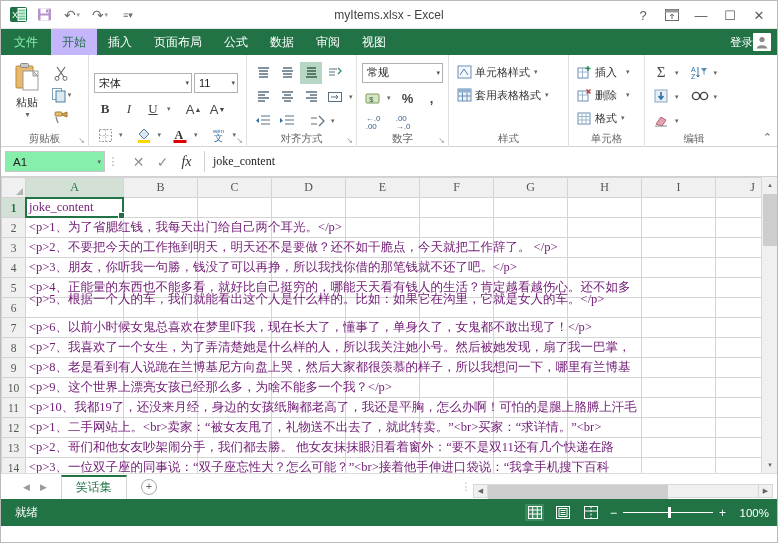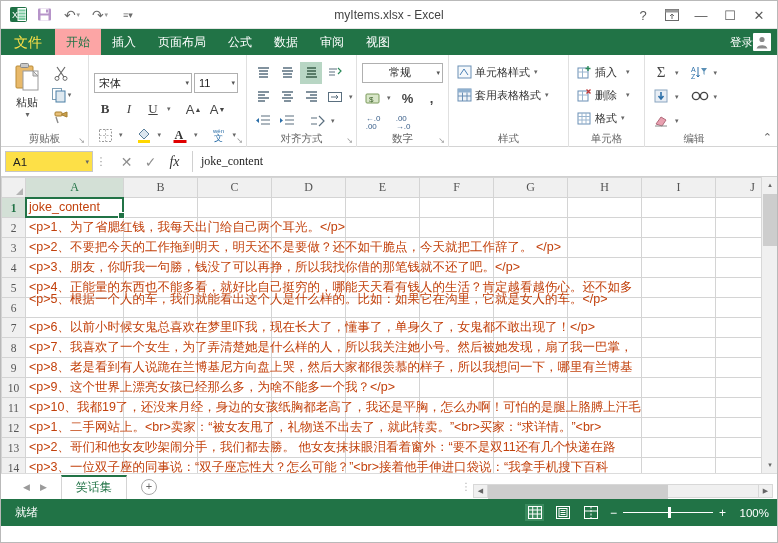--- a/index.html
+++ b/index.html
@@ -61,37 +61,37 @@
   
   .tabbar {
     height: 26px;
     background: #217346;
     display: flex;
     align-items: flex-end;
     position: relative;
   }
   .tab-file {
     background: #217346;
-    color: #fde047;
-    font-size: 14px;
+    color: #86efac;
+    font-size: 12px;
     padding: 0 13px;
     height: 26px;
     line-height: 26px;
   }
   .tabs { display: flex; height: 26px; }
   .tab {
     font-size: 12px;
     color: #ffffff;
     padding: 0 11px;
     height: 26px;
     line-height: 26px;
     background: #217346;
   }
   .tab.active {
-    background: #fca5a5;
+    background: #c4b5fd;
     color: #217346;
   }
   .tabbar-right {
     position: absolute; right: 6px; top: 0;
     height: 26px; display: flex; align-items: center; 
   }
   .signin { font-size: 11.5px; color: #ffffff; }
   .avatar-ico {
     width: 18px; height: 18px;
     background: #ffffff; color: #8a8a8a;
@@ -168,35 +168,35 @@
 
   
   .numbox {
     display: flex; align-items: center;
     width: 86px; height: 20px;
     border: 1px solid #b0b0b0;
     background: #fff;
     font-size: 11px; color: #222;
     padding: 0 2px 0 4px;
   }
-  .numbox .v { flex: 1; margin-left: 22px; }
+  .numbox .v { flex: 1; }
 
   
   .formulabar {
     height: 30px;
     background: #fff;
     border-bottom: 1px solid #d0d0d0;
     display: flex;
     align-items: center;
     padding: 0 4px;
   }
   .namebox {
-    width: 88px; height: 21px;
+    width: 100px; height: 21px;
     border: 1px solid #c6c6c6;
-    background: #fde047;
+    background: #86efac;
     display: flex; align-items: center;
     padding: 0 3px 0 7px;
     font-size: 11.5px; color: #222;
   }
   .namebox .v { flex: 1; }
   .namebox .ar { font-size: 7px; color: #666; }
   .fb-dots { width: 16px; text-align: center; color: #9a9a9a; font-size: 11px; }
   .fb-btns { display: flex; align-items: center; gap: 7px; padding: 0 9px; }
   .fb-btn { font-size: 14px; color: #8f8f8f; width: 17px; text-align: center; }
   .fb-fx { font-size: 14px; color: #333; font-family: "Liberation Serif", serif; font-style: italic; }
@@ -275,22 +275,22 @@
     white-space: nowrap;
     font-family: "Liberation Serif", serif;
     vertical-align: middle;
   }
   td.cell.a { border-right: 1px solid #d4d4d4; }
   .overflow-text {
     position: absolute;
     left: 26px;
     white-space: nowrap;
     font-size: 12.5px;
-    color: #c2410c;
-    font-family: Liberation Sans, sans-serif;
+    color: #701a75;
+    font-family: Liberation Serif, serif;
     line-height: 20px;
     height: 20px;
     overflow: hidden;
     width: 734px;
     padding-left: 2px;
     pointer-events: none;
   }
   .selbox {
     position: absolute;
     border: 2px solid #217346;

